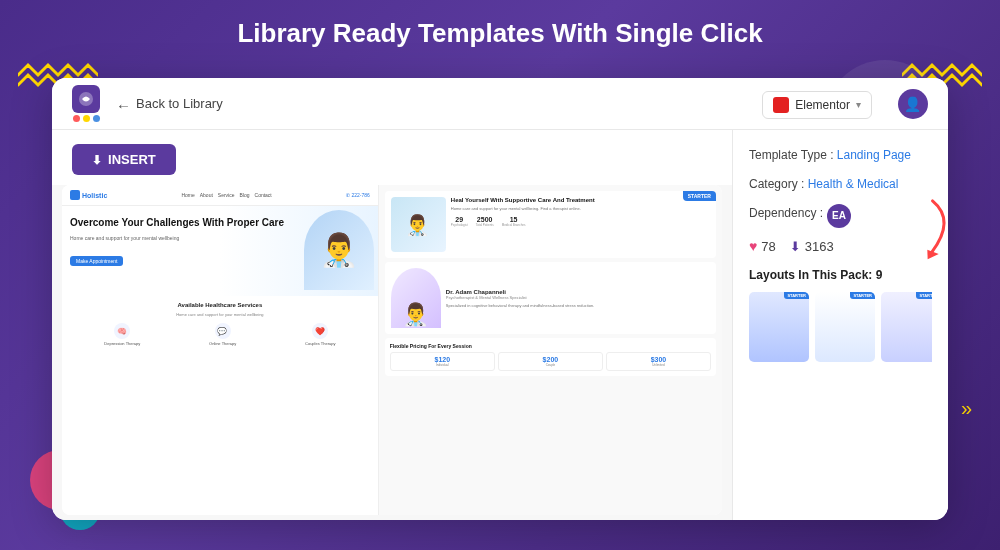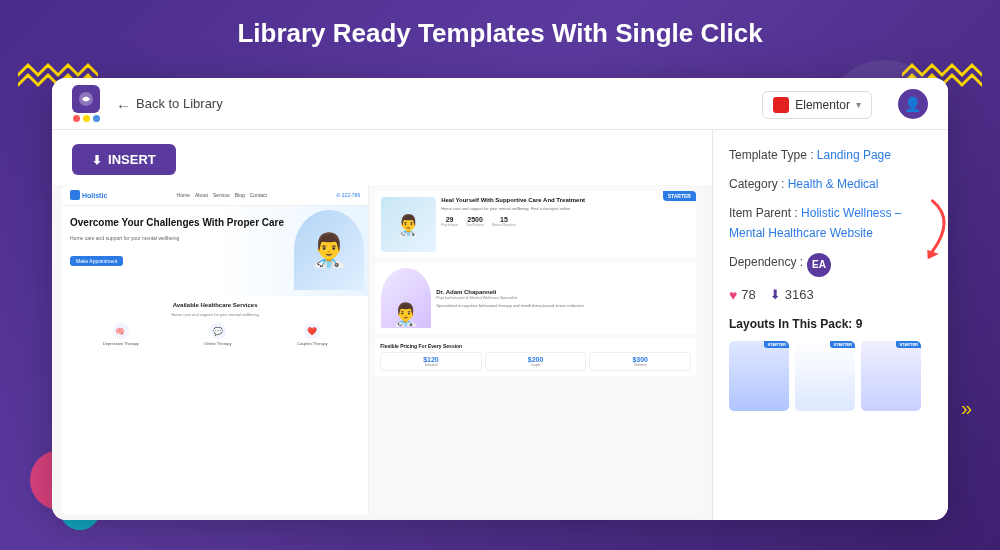--- a/index.html
+++ b/index.html
@@ -501,21 +501,21 @@
       font-weight: 700;
       color: #2c7be5;
     }
     .mini-price-plan {
       font-size: 3px;
       color: #888;
     }
 
     
     .info-panel {
-      width: 236px;
+      width: 216px;
       background: #fff;
       padding: 16px;
       border-left: 1px solid #e8e8e8;
       overflow-y: auto;
       flex-shrink: 0;
     }
     .info-row {
       margin-bottom: 10px;
       font-size: 12px;
       color: #444;
@@ -807,24 +807,20 @@
 
     <div class="info-panel">
       <div class="info-row">
         <span class="info-label">Template Type :</span>
         <span class="info-value">Landing Page</span>
       </div>
       <div class="info-row">
         <span class="info-label">Category :</span>
         <span class="info-value">Health &amp; Medical</span>
       </div>
-      <div class="info-row">
-        <span class="info-label">Item Parent :</span>
-        <span class="info-value">Holistic Wellness – Mental Healthcare Website</span>
-      </div>
       <div class="info-row" style="display:flex;align-items:flex-start;">
         <span class="info-label">Dependency :</span>
         <span class="dependency-badge">EA</span>
       </div>
       <div class="stats-row">
         <div class="stat-item">
           <span class="heart-icon">♥</span>
           <span>78</span>
         </div>
         <div class="stat-item">

